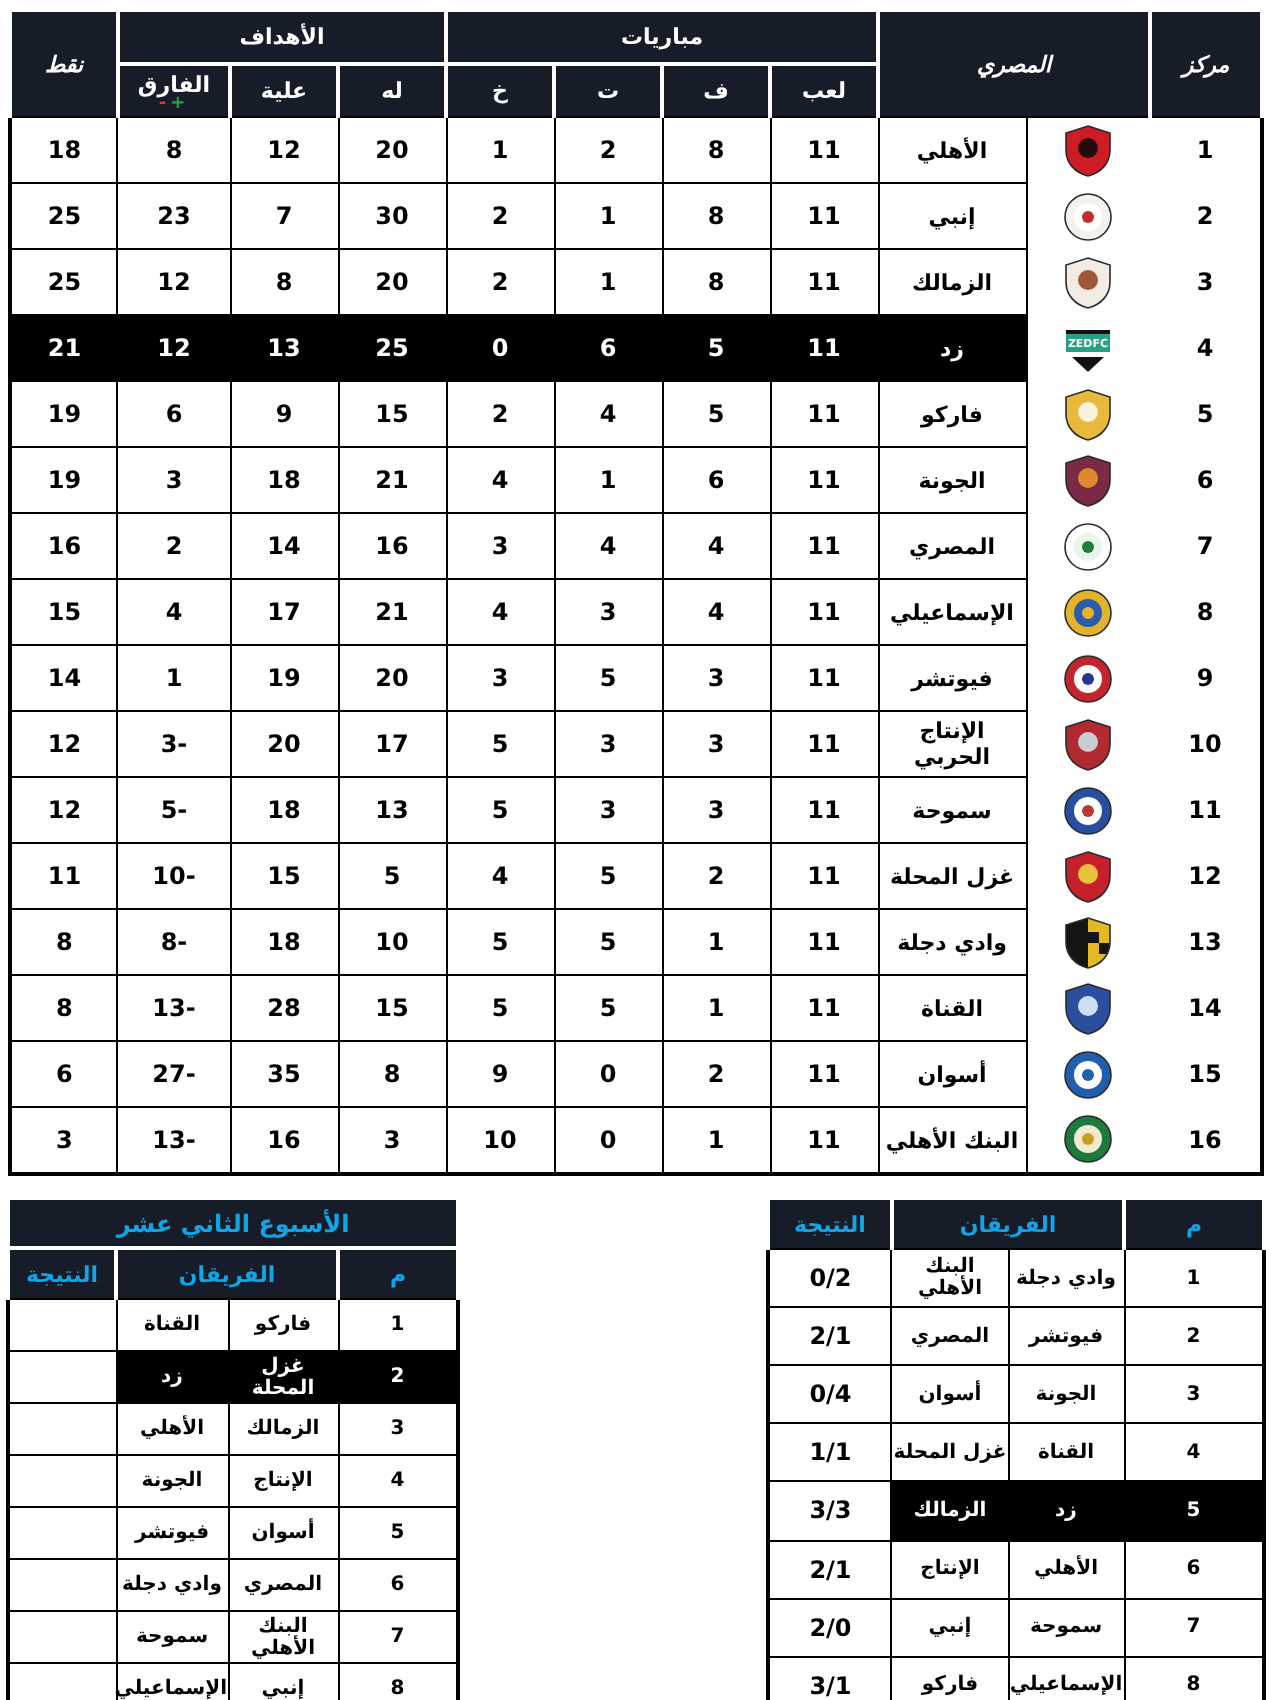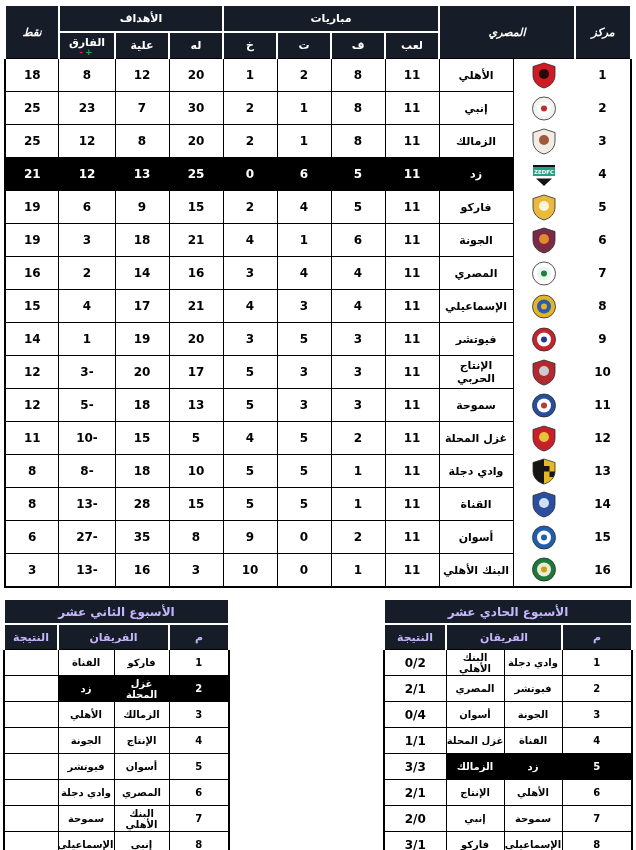--- a/index.html
+++ b/index.html
@@ -23,21 +23,21 @@
   .standings td.gd-cell{direction:ltr;unicode-bidi:isolate;}
   td.hl{background:#000 !important;color:#fff !important;}
   .pm{font-size:9px;line-height:7px;font-weight:700;letter-spacing:2px;}
   .pm .plus{color:#23a04a;}
   .pm .minus{color:#e03131;}
   .badge-cell svg{vertical-align:middle;}
   
   .weeks{display:flex;justify-content:space-between;direction:ltr;margin:10px 3px 0 3px;}
   .week{border:2px solid #000;}
   .week thead th{
-    background:#161c28;color:#c4b5fd;font-weight:700;font-size:11px;
+    background:#161c28;color:#0ea5e9;font-weight:700;font-size:11px;
     border:2px solid #fff;border-bottom:1px solid #000;height:24px;padding:0;
   }
   .week thead th.wk-title{font-size:12px;border-bottom:2px solid #fff;height:23px;}
   .week td{
     border:1px solid #000;text-align:center;vertical-align:middle;
     font-weight:700;font-size:10px;height:25px;padding:0;background:#fff;
   }
   .week td.res-cell{font-size:12px;direction:ltr;unicode-bidi:isolate;}
   .w12{width:225px;}
   .w11{width:248px;}
@@ -432,23 +432,20 @@
 
     <table class="week w11">
       <colgroup>
         <col style="width:70px">
           <col style="width:58px">
           <col style="width:58px">
           <col style="width:62px">
       </colgroup>
       <thead>
         <tr>
-            <th colspan="4" class="wk-title">الأسبوع الحادي عشر</th>
-          </tr>
-        <tr>
           <th>م</th>
           <th colspan="2">الفريقان</th>
           <th>النتيجة</th>
         </tr>
       </thead>
       <tbody id="week11-body">
           <tr>
             <td class="num-cell">1</td>
             <td class="team-cell">وادي دجلة</td>
             <td class="team-cell">البنك الأهلي</td>

